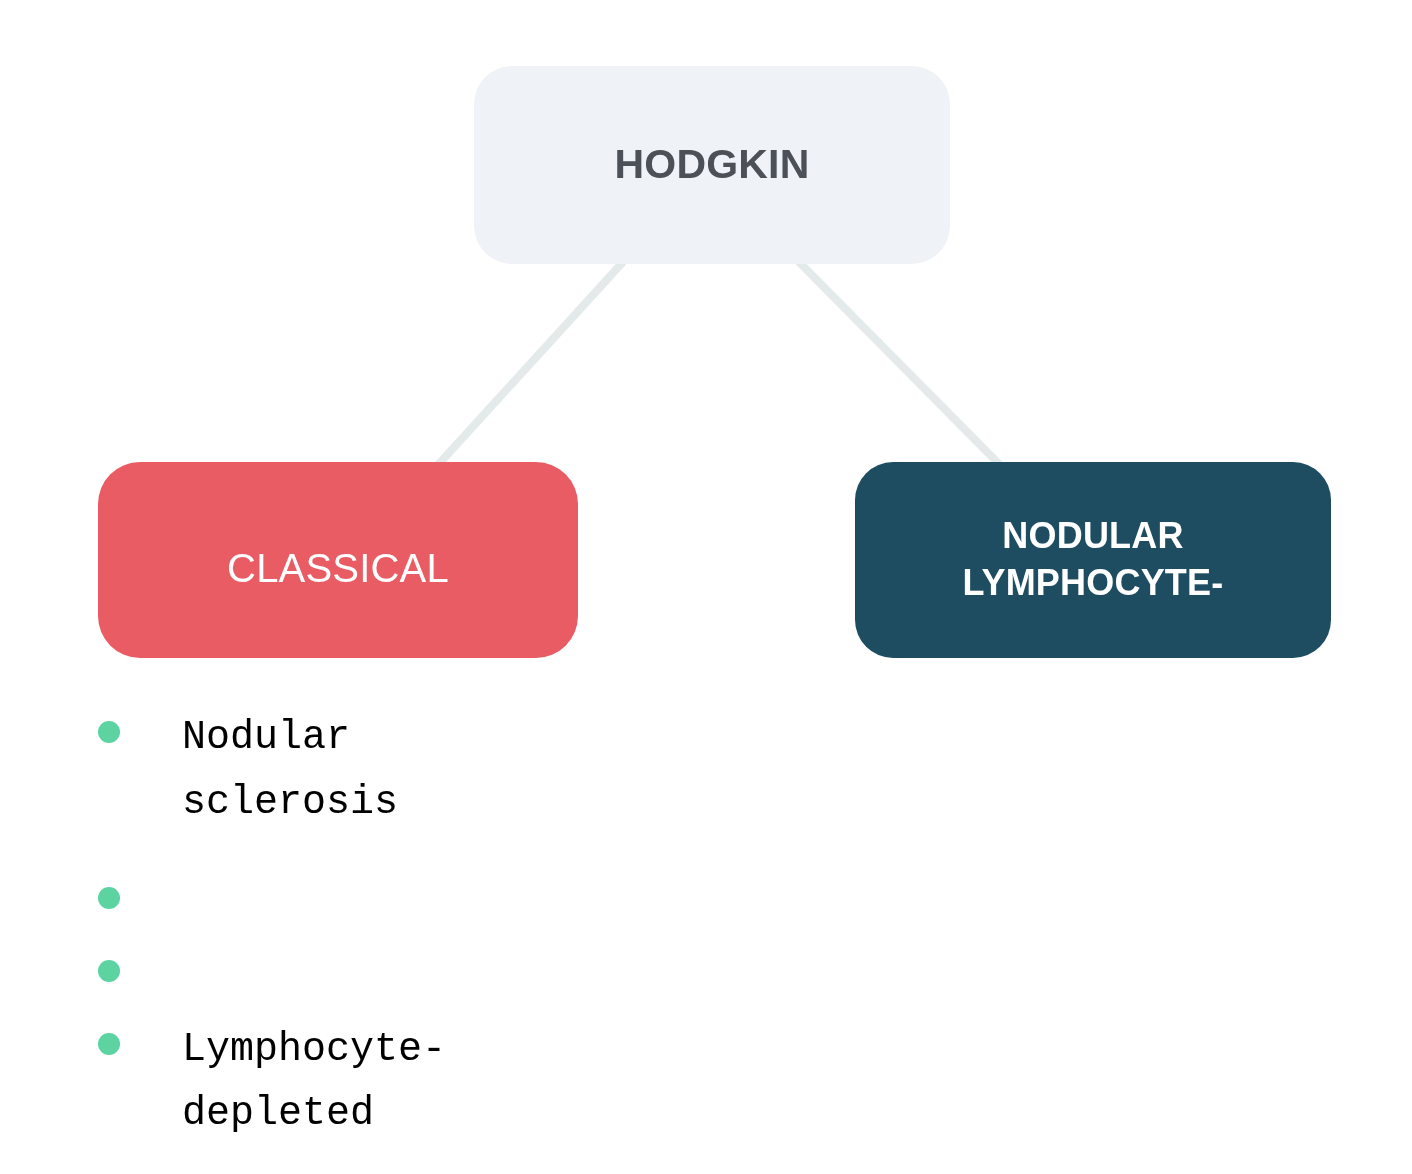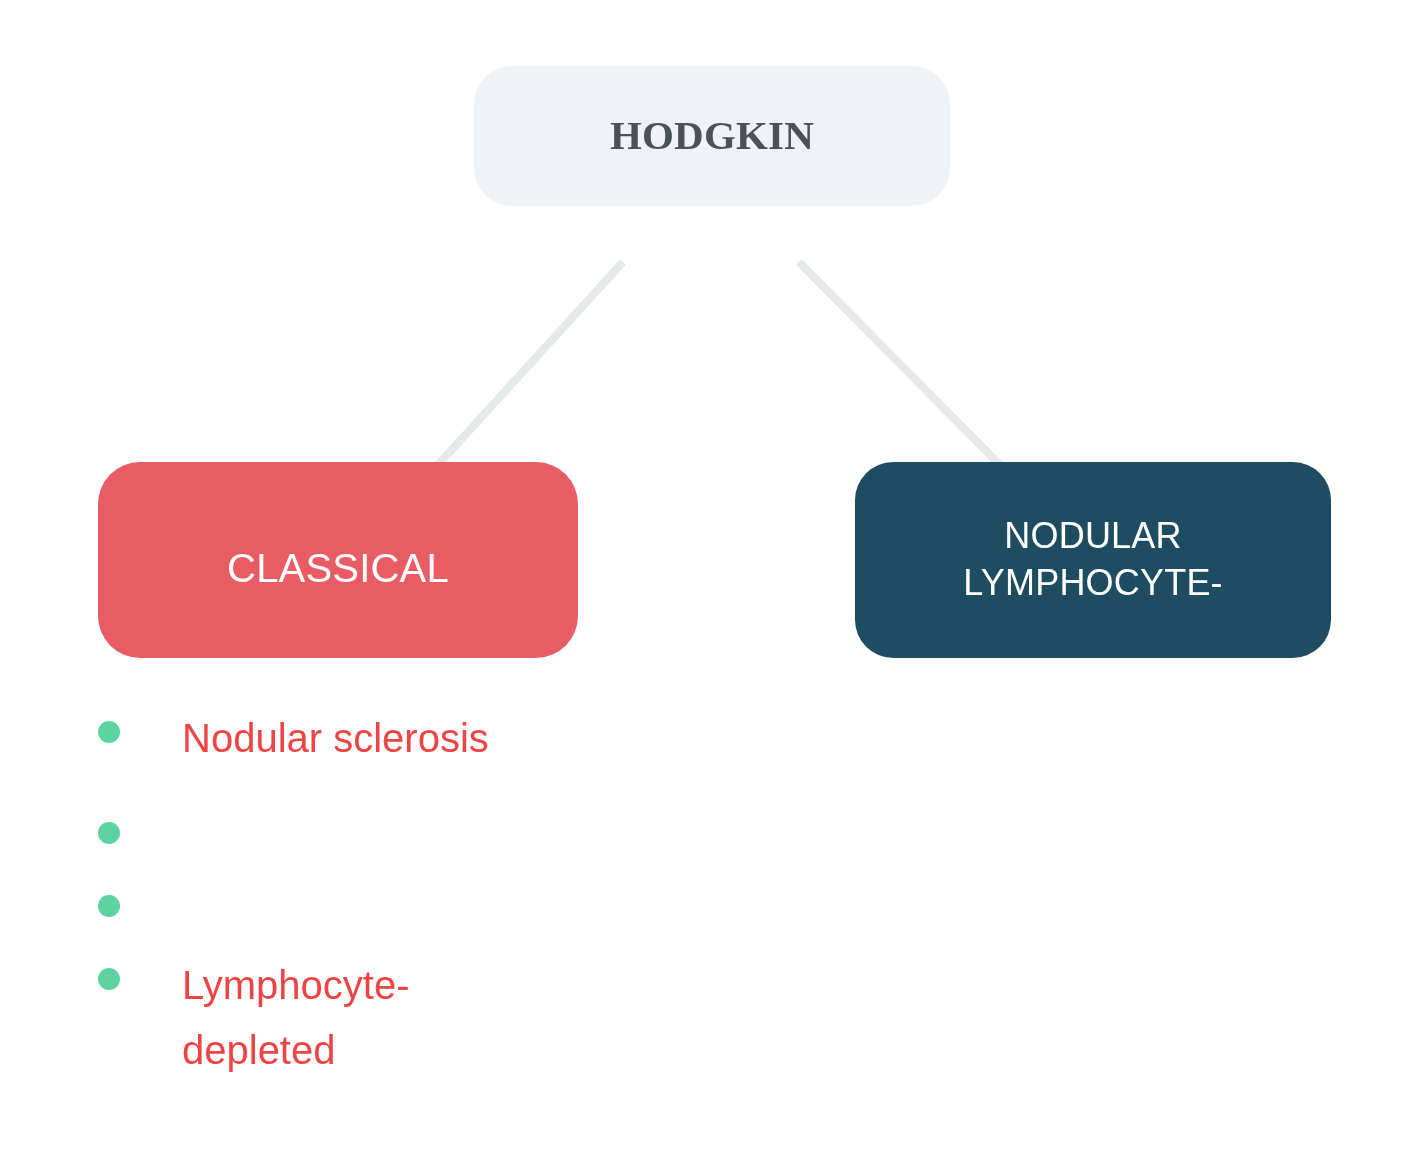--- a/index.html
+++ b/index.html
@@ -43,23 +43,22 @@
   .node-text {
     display: block;
     width: 100%;
     letter-spacing: 0.2px;
   }
 
   #node-root {
     left: 474px;
     top: 66px;
     width: 476px;
-    height: 140px;
+    height: 198px;
     background: #eff3f8;
-    font-family: Liberation Serif, serif;
   }
   #node-root .node-text {
     color: #4b5157;
     font-size: 41px;
     font-weight: bold;
     line-height: 1.36;
   }
 
   #node-classical {
     left: 98px;
@@ -83,21 +82,21 @@
     left: 855px;
     top: 462px;
     width: 476px;
     height: 196px;
     background: #1e4d61;
     border-radius: 38px;
   }
   #node-nlp .node-text {
     color: #ffffff;
     font-size: 36px;
-    font-weight: normal;
+    font-weight: bold;
     line-height: 1.3;
   }
 
   
   #bullet-list {
     position: absolute;
     left: 98px;
     top: 706px;
     width: 520px;
     margin: 0;
@@ -112,25 +111,26 @@
   .bullet-dot {
     flex: 0 0 auto;
     width: 22px;
     height: 22px;
     border-radius: 50%;
     background: #5cd3a0;
     margin-top: 15px;
     margin-right: 62px;
   }
   .bullet-label {
-    color: #ef4444;
+    color: #000000;
     font-size: 40px;
     line-height: 1.62;
     font-weight: normal;
     max-width: 310px;
+    font-family: Liberation Mono, monospace;
   }
 </style>
 </head>
 <body>
 
 <div id="canvas">
 
   <svg id="connectors" viewBox="0 0 1412 1174" width="1412" height="1174" xmlns="http://www.w3.org/2000/svg" aria-hidden="true">
     <line x1="623" y1="262" x2="437" y2="466" stroke="#e4e9e9" stroke-width="8" stroke-linecap="butt"></line>
     <line x1="799" y1="262" x2="1001" y2="466" stroke="#e4e9e9" stroke-width="8" stroke-linecap="butt"></line>

